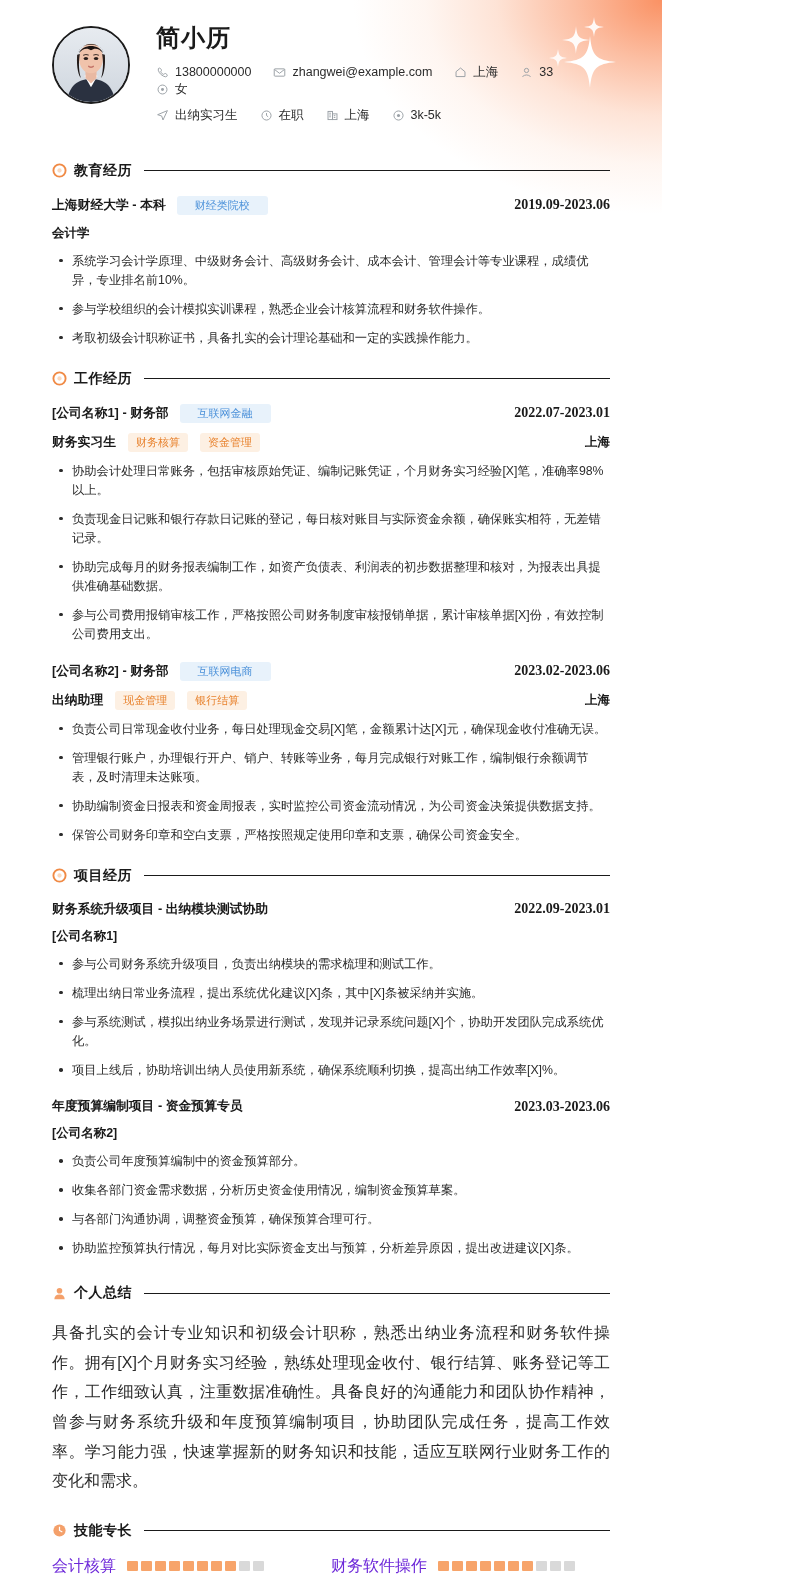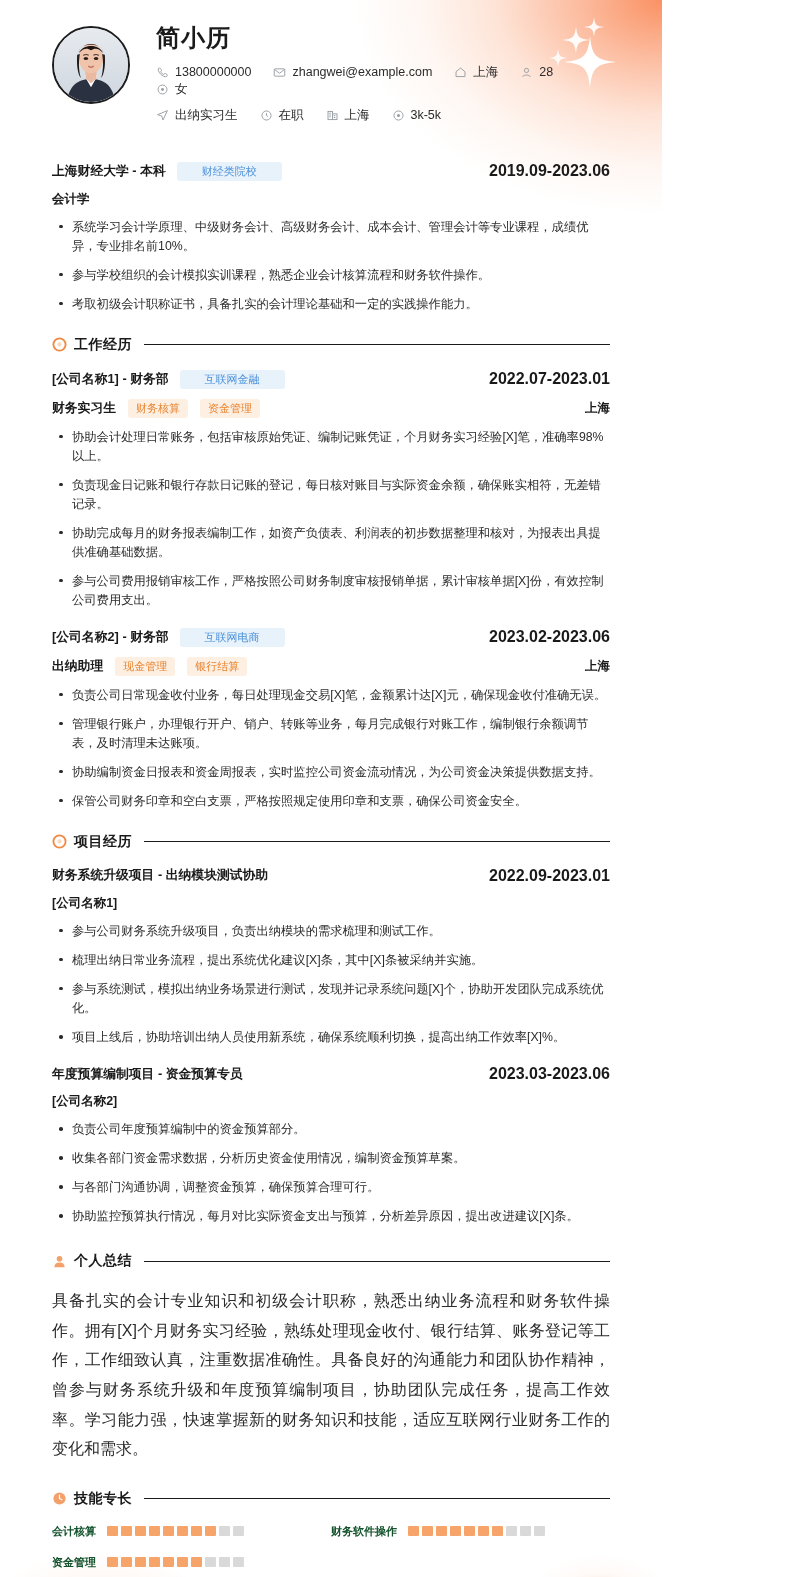--- a/index.html
+++ b/index.html
@@ -110,29 +110,29 @@
 
   
   .entry { margin-bottom: 18px; }
   .entry:last-child { margin-bottom: 4px; }
   .entry-line {
     display: flex; align-items: center; justify-content: space-between;
     margin-bottom: 10px;
   }
   .entry-left { display: flex; align-items: center; flex-wrap: wrap; }
   .entry-title { font-size: 12.8px; font-weight: bold; color: #1a1a1a; }
-  .entry-date { font-size: 16px; font-weight: bold; color: #1a1a1a; white-space: nowrap; }
+  .entry-date { font-size: 14px; font-weight: bold; color: #1a1a1a; white-space: nowrap; font-family: Liberation Serif, serif; }
   .entry-right-text { font-size: 12.5px; font-weight: bold; color: #1a1a1a; white-space: nowrap; }
   .tag-blue {
     margin-left: 11px;
     font-size: 11px;
     color: #4a90d9;
     background: #e8f2fb;
     border-radius: 3px;
-    padding: 2px 25px;
+    padding: 2px 18px;
     font-weight: normal;
     line-height: 1.35;
   }
   .tag-orange {
     margin-left: 12px;
     font-size: 11px;
     color: #e8832f;
     background: #fdf0e3;
     border-radius: 3px;
     padding: 2px 8px;
@@ -168,21 +168,21 @@
 
   
   .skills-grid {
     display: flex; flex-wrap: wrap;
   }
   .skill-item {
     width: 50%;
     display: flex; align-items: center;
     margin-bottom: 16px;
   }
-  .skill-name { font-size: 11px; font-weight: bold; color: #14532d; margin-right: 11px; white-space: nowrap; }
+  .skill-name { font-size: 16px; font-weight: normal; color: #6d28d9; margin-right: 11px; white-space: nowrap; }
   .skill-bar { display: flex; gap: 3px; }
   .seg { width: 11px; height: 10px; background: #d9d9d9; border-radius: 1px; }
   .seg.on { background: #f7a46a; }
 
   
   .honor-list { display: flex; flex-wrap: wrap; gap: 12px; }
   .honor-pill {
     display: inline-flex; align-items: center;
     border: 1px solid #f0c6a4;
     border-radius: 7px;
@@ -291,21 +291,21 @@
             </span>
             <span>上海</span>
           </span>
           <span class="meta-item">
             <span class="mi">
               <svg width="13" height="13" viewBox="0 0 16 16" fill="none" stroke="#9aa0a6" stroke-width="1.2">
                 <circle cx="8" cy="5.5" r="2.6"></circle>
                   <path d="M3 13 q5 -4 10 0"></path>
               </svg>
             </span>
-            <span>28</span>
+            <span>33</span>
           </span>
           <span class="meta-item">
             <span class="mi">
               <svg width="13" height="13" viewBox="0 0 16 16" fill="none" stroke="#9aa0a6" stroke-width="1.2">
                 <circle cx="8" cy="8" r="5.5"></circle>
                   <circle cx="8" cy="8" r="1.8" fill="#9aa0a6" stroke="none"></circle>
               </svg>
             </span>
             <span>女</span>
           </span>
@@ -346,20 +346,30 @@
                   <circle cx="8" cy="8" r="1.9" fill="#9aa0a6" stroke="none"></circle>
               </svg>
             </span>
             <span>3k-5k</span>
           </span>
         </div>
       </div>
     </div>
 
     <div class="section">
+      <div class="sec-head">
+        <span class="sec-icon">
+          <svg width="15" height="15" viewBox="0 0 16 16">
+              <circle cx="8" cy="8" r="6.5" fill="none" stroke="#f08a45" stroke-width="2"></circle>
+              <circle cx="8" cy="8" r="2.3" fill="#fbd9bf"></circle>
+            </svg>
+        </span>
+        <span class="sec-title">教育经历</span>
+        <span class="sec-rule"></span>
+      </div>
 
       <div class="entry">
         <div class="entry-line">
           <span class="entry-left">
             <span class="entry-title">上海财经大学 - 本科</span>
             <span class="tag-blue">财经类院校</span>
           </span>
           <span class="entry-date">2019.09-2023.06</span>
         </div>
         <div class="sub-line">会计学</div>

